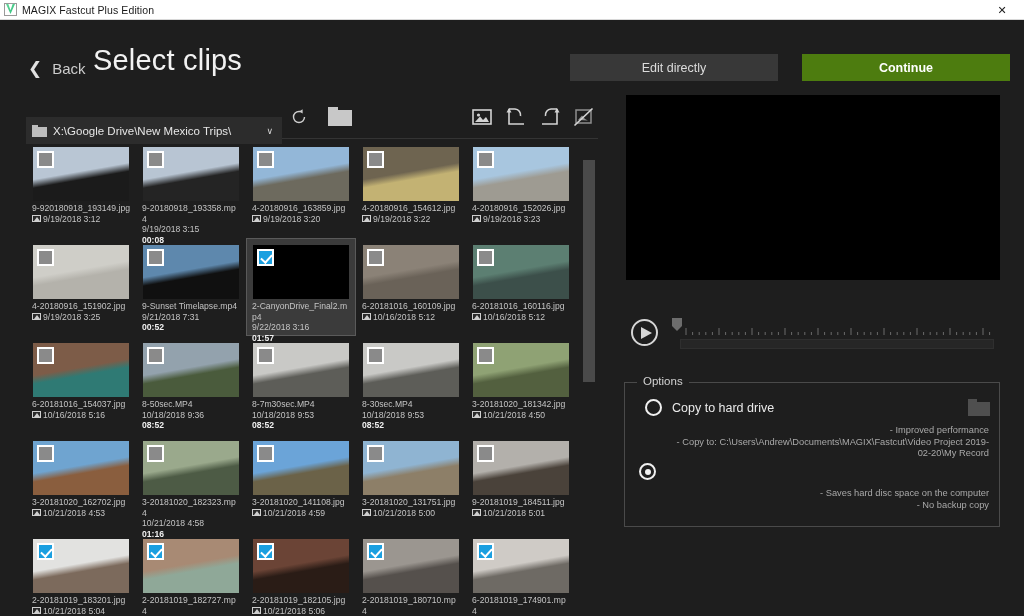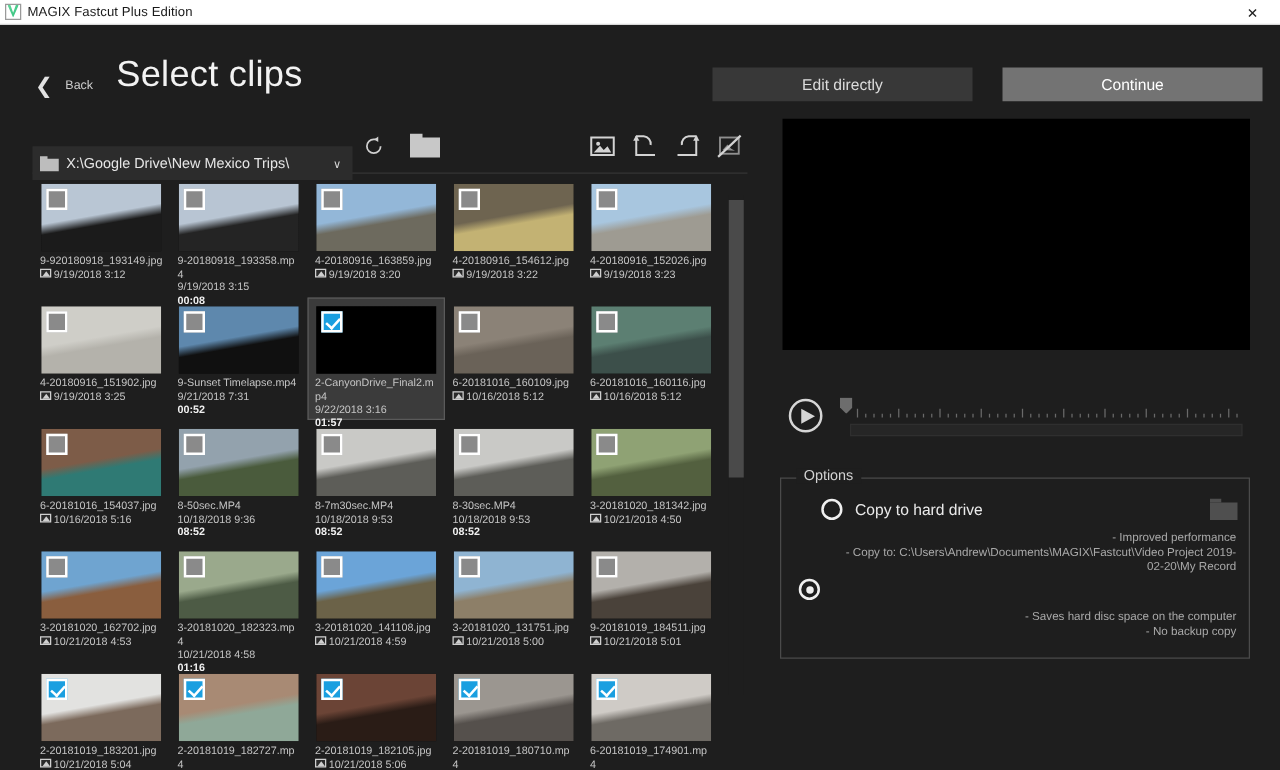--- a/index.html
+++ b/index.html
@@ -49,21 +49,21 @@
   }
 
   
   #header { position: absolute; top: 0; left: 0; width: 100%; height: 72px; }
   #back-button {
     position: absolute; left: 28px; top: 40px;
     display: flex; align-items: center; gap: 10px;
     cursor: pointer;
   }
   #back-chevron { font-size: 17px; color: #e2e2e2; line-height: 1; }
-  #back-label { font-size: 10px; color: #cccccc; }
+  #back-label { font-size: 15px; color: #cccccc; }
   #page-title {
     position: absolute; left: 93px; top: 24px;
     font-size: 29px; font-weight: 300; color: #f2f2f2;
     letter-spacing: .2px;
   }
   #header-actions {
     position: absolute; right: 14px; top: 34px;
     display: flex;
     gap: 24px;
   }
@@ -308,21 +308,21 @@
 <div id="app">
 
   <div id="header">
     <div id="back-button">
       <span id="back-chevron">❮</span>
       <span id="back-label">Back</span>
     </div>
     <div id="page-title">Select clips</div>
     <div id="header-actions">
       <div class="hdr-btn" id="edit-directly-button">Edit directly</div>
-      <div class="hdr-btn" id="continue-button" style="background: #737373;">Continue</div>
+      <div class="hdr-btn" id="continue-button" style="background: #4d7c0f; font-weight: bold;">Continue</div>
     </div>
   </div>
 
   <div id="toolbar">
     <div id="path-field">
       <span class="folder-glyph"></span>
       <span id="path-text" title="Select a folder">X:\Google Drive\New Mexico Trips\</span>
       <span id="path-dropdown-icon">∨</span>
     </div>
 
@@ -746,21 +746,21 @@
             <line x1="305.6" y1="5" x2="305.6" y2="8"></line>
         </g>
       </svg>
     </div>
     <div id="scrub-track"></div>
   </div>
 
   <div id="options-group">
     <div id="options-legend">Options</div>
 
-    <div class="option-row" style="left:32px; top:16px;">
+    <div class="option-row" style="left:20px; top:16px;">
       <span class="radio" id="radio-0"></span>
       <span class="option-label">Copy to hard drive</span>
     </div>
     <div id="copy-dest-button"></div>
     <div class="option-desc" style="left:44px; top:42px; width:320px;">
       <div>- Improved performance</div>
       <div>- Copy to: C:\Users\Andrew\Documents\MAGIX\Fastcut\Video Project 2019-02-20\My Record</div>
     </div>
 
     <div class="option-row" style="left:14px; top:80px;">

